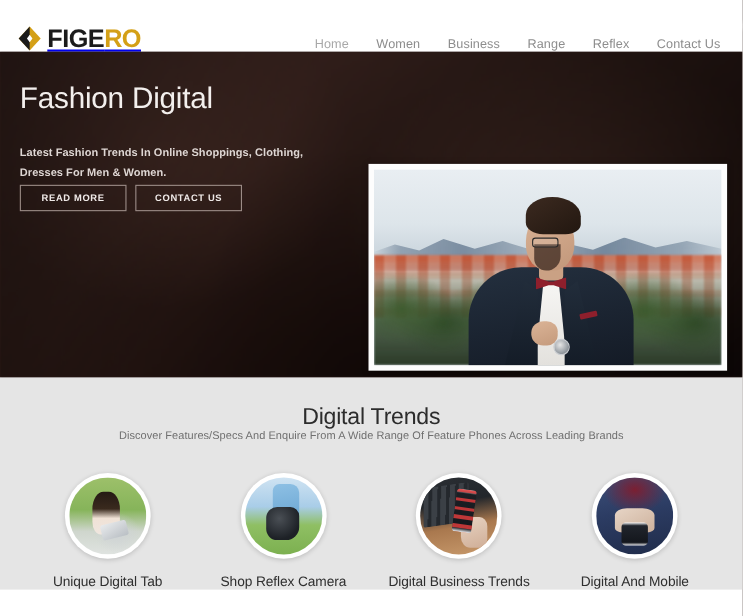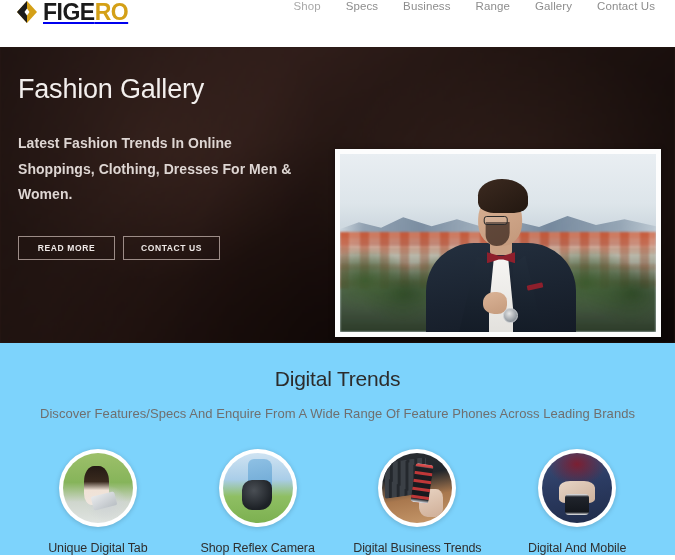--- a/index.html
+++ b/index.html
@@ -7,21 +7,21 @@
     width:675px; height:560px;
     font-family:"Liberation Sans", sans-serif;
     background:#ffffff;
     overflow:hidden;
   }
 
   
   .header {
     height:47px; width:100%;
     background:#ffffff;
-    display:flex; align-items:flex-start;
+    display:flex; align-items:flex-end;
     padding:0 20px 0 16px;
     position:relative;
     border-radius:22px;
   }
   .logo { display:flex; align-items:center; gap:5px; }
   .logo-mark { width:22px; height:24px; position:relative; flex:0 0 auto; }
   .logo-text { font-size:23px; font-weight:bold; letter-spacing:-0.5px; line-height:1; }
   .logo-text .part-a { color:#1b1b1b; }
   .logo-text .part-b { color:#d4a017; }
 
@@ -53,25 +53,25 @@
       linear-gradient(120deg, rgba(0,0,0,.45) 0%, rgba(0,0,0,.05) 35%, rgba(0,0,0,.55) 100%);
   }
   .hero-inner { position:relative; z-index:2; height:100%; }
 
   .hero-copy { position:absolute; left:18px; top:28px; width:300px; }
   .hero-title {
     font-size:27px; color:#f3efed; font-weight:400;
     letter-spacing:-0.2px; line-height:1.1;
   }
   .hero-sub {
-    margin-top:26px; font-size:14px; color:#ded6d3;
+    margin-top:26px; font-size:10px; color:#ded6d3;
     line-height:1.85; font-weight:600; letter-spacing:0.05px;
     max-width:280px;
   }
-  .hero-btns { margin-top:28px; display:flex; gap:8px; }
+  .hero-btns { display:flex; gap:8px; }
   .hero-btn {
     border:1px solid #9c8c87; background:transparent;
     color:#efe9e7; font-size:8.5px; font-weight:600;
     letter-spacing:0.6px; padding:0 10px;
     height:24px; min-width:97px;
     display:flex; align-items:center; justify-content:center;
     cursor:pointer; font-family:inherit;
   }
 
   
@@ -183,28 +183,28 @@
     border-radius:48% 42% 40% 46%;
   }
   .hp-watch {
     position:absolute; left:50%; margin-left:2px; bottom:6%;
     width:15px; height:15px; border-radius:50%;
     background:radial-gradient(circle at 40% 35%, #e6e6e6, #9aa0a6 60%, #6e747a);
     border:1.5px solid #c9ccd0;
   }
 
   
-  .trends { width:100%; background:#7dd3fc; padding-top:24px; }
+  .trends { width:100%; background:#e5e5e5; padding-top:24px; }
   .trends-title {
     text-align:center; font-size:21px; color:#2c2c2c;
     font-weight:400; letter-spacing:-0.2px;
   }
   .trends-sub {
-    text-align:center; font-size:13px; color:#6f6f6f;
-    margin-top:15px; letter-spacing:0.05px;
+    text-align:center; font-size:10px; color:#6f6f6f;
+    margin-top:0; letter-spacing:0.05px;
   }
 
   .cards {
     margin-top:28px; display:flex; justify-content:center;
     gap:0; padding:0 18px;
   }
   .card { flex:1 1 0; display:flex; flex-direction:column; align-items:center; }
   .card-circle {
     width:78px; height:78px; border-radius:50%;
     background:#ffffff; padding:4px;
@@ -311,35 +311,35 @@
         <polygon points="11,5 17,12 11,19 5,12" fill="#ffffff" opacity="0.0"></polygon>
         <polygon points="8.5,12 11,8.5 13.5,12 11,15.5" fill="#ffffff"></polygon>
       </svg>
     </span>
     <span class="logo-text">
       <span class="part-a">FIGE</span><span class="part-b">RO</span>
     </span>
   </a>
 
   <nav class="nav">
-    <a class="nav-item active" href="#">Shop</a>
-    <a class="nav-item" href="#">Specs</a>
+    <a class="nav-item active" href="#">Home</a>
+    <a class="nav-item" href="#">Women</a>
     <a class="nav-item" href="#">Business</a>
     <a class="nav-item" href="#">Range</a>
-    <a class="nav-item" href="#">Gallery</a>
+    <a class="nav-item" href="#">Reflex</a>
     <a class="nav-item" href="#">Contact Us</a>
   </nav>
 </div>
 
 <section class="hero">
   <div class="hero-bg"></div>
 
   <div class="hero-inner">
     <div class="hero-copy">
-      <h1 class="hero-title">Fashion Gallery</h1>
+      <h1 class="hero-title">Fashion Digital</h1>
       <p class="hero-sub">Latest Fashion Trends In Online Shoppings, Clothing, Dresses For Men &amp; Women.</p>
       <div class="hero-btns">
         <button class="hero-btn">READ MORE</button>
         <button class="hero-btn">CONTACT US</button>
       </div>
     </div>
 
     <div class="hero-photo-frame">
       <div class="hero-photo">
         <div class="hp-sky"></div>

